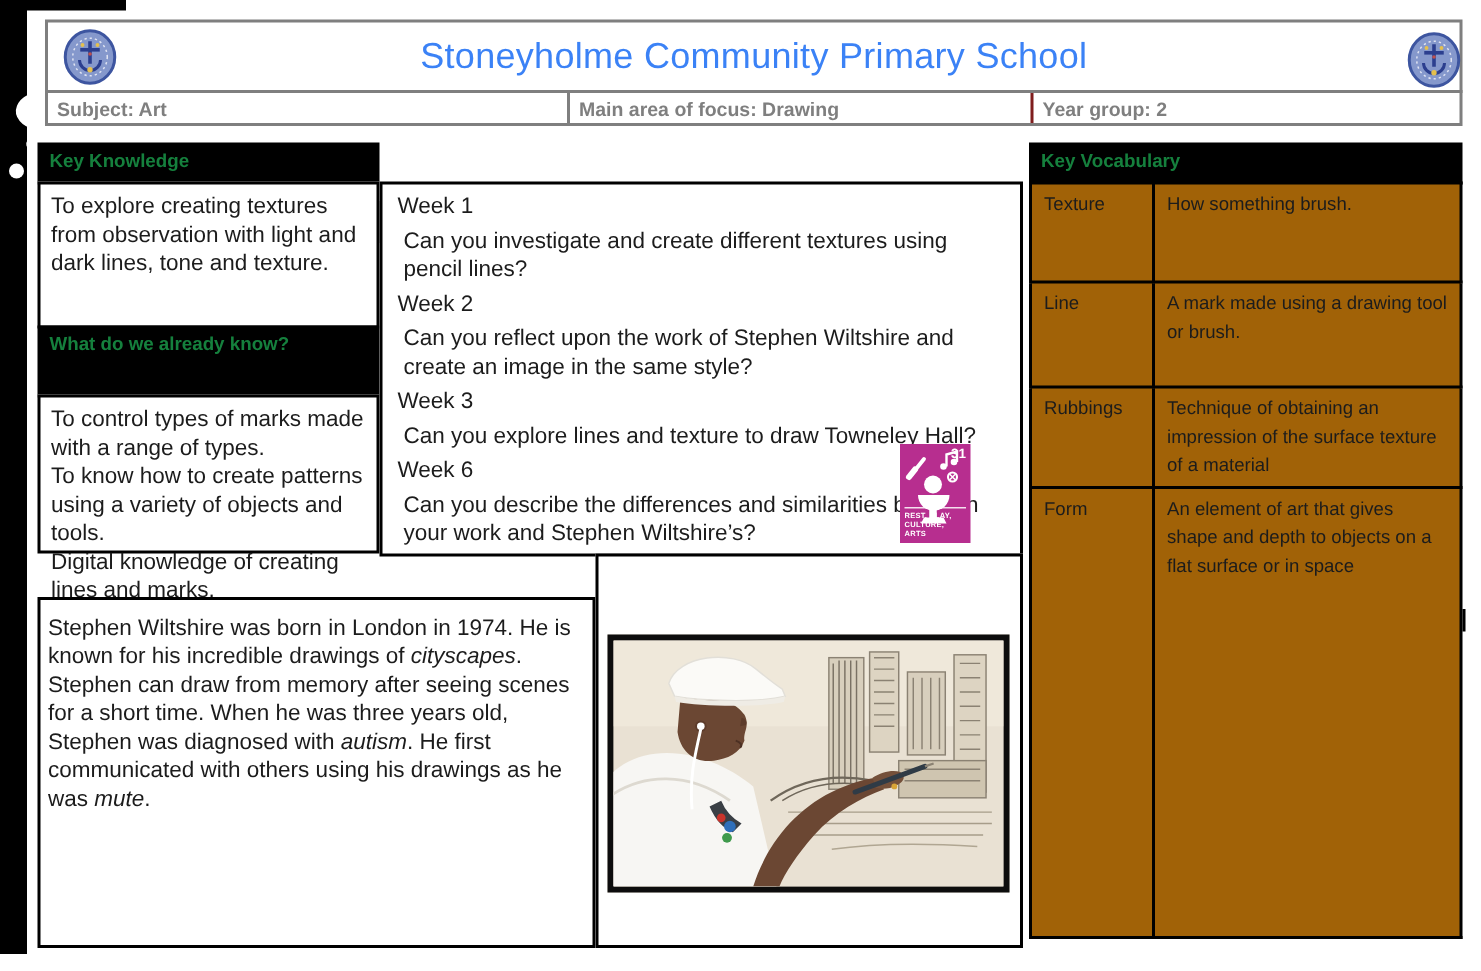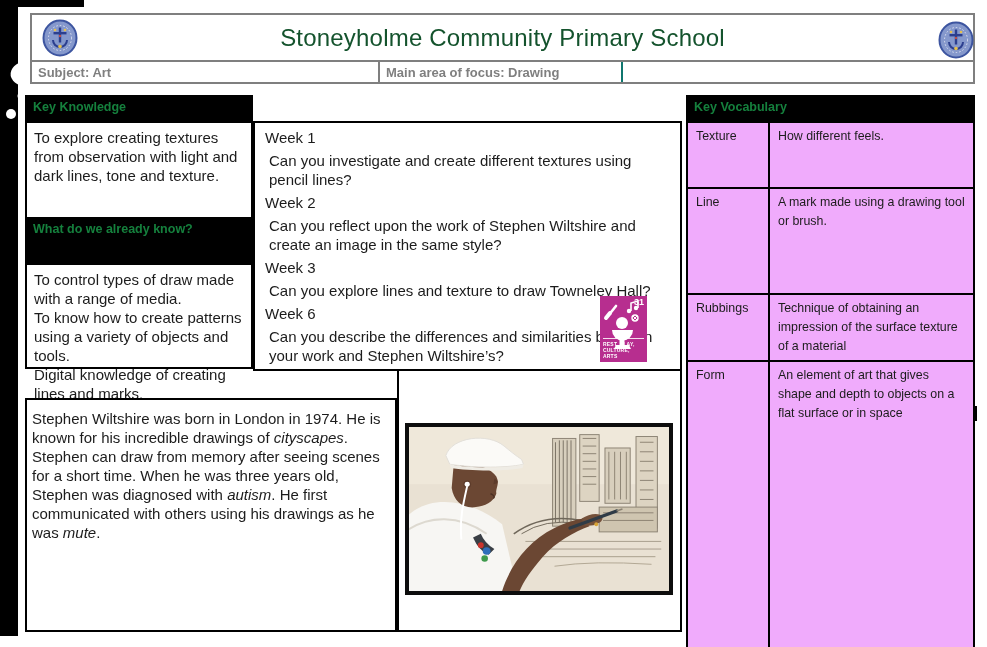--- a/index.html
+++ b/index.html
@@ -13,33 +13,33 @@
   .left-bar { left:0; top:0; width:18px; height:636px; background:#000; }
   .top-strip { left:0; top:0; width:84px; height:7px; background:#000; }
   .edge-mark { left:975px; top:406px; width:2px; height:15px; background:#000; }
   .squiggle { left:0; top:56px; width:52px; height:68px; }
 
   
   .header-box {
     left:30px; top:13px; width:945px; height:49px;
     border:2px solid #7f7f7f; display:flex; align-items:center; justify-content:center;
   }
-  .school-title { font-size:24px; color:#14532d; letter-spacing:0.2px; }
+  .school-title { font-size:24px; color:#3b82f6; letter-spacing:0.2px; }
   .logo { width:36px; height:38px; }
   .logo-left { left:42px; top:19px; }
   .logo-right { left:938px; top:21px; }
 
   .subject-row {
     left:30px; top:60px; width:945px; height:24px;
     border:2px solid #7f7f7f; display:flex; align-items:center;
     font-size:13px; font-weight:bold; color:#7f7f7f;
   }
   .subject-cell { padding:1px 6px; height:100%; display:flex; align-items:center; }
   .sc1 { width:348px; border-right:2px solid #7f7f7f; }
-  .sc2 { width:243px; border-right:2px solid #0f766e; }
+  .sc2 { width:309px; border-right:2px solid #7f1d1d; }
   .sc3 { flex:1; }
 
   
   .bar {
     background:#000; color:#15803d; font-size:12.5px; font-weight:bold;
     padding:5px 8px; line-height:15px;
   }
   .cell {
     background:#fff; border:2px solid #000; font-size:15px; line-height:19px;
   }
@@ -56,21 +56,21 @@
 
   .week-q { margin:4px; }
   .it { font-style:italic; }
 
   
   .vocab-table {
     left:686px; top:121px; width:289px;
     border-collapse:collapse; table-layout:fixed; font-size:12.4px; line-height:19px;
   }
   .vocab-table td {
-    border:2px solid #000; vertical-align:top; padding:4px 8px; background:#f0abfc;
+    border:2px solid #000; vertical-align:top; padding:4px 8px; background:#a16207;
   }
   .vocab-term { width:82px; }
 
   
   .photo-frame {
     left:6px; top:52px; width:268px; height:172px;
     border:4px solid #0d0d0d; background:#e9e1d3;
   }
   .photo-frame svg { display:block; width:100%; height:100%; }
 
@@ -123,30 +123,31 @@
     <path d="M11,21 a7,7 0 0 0 14,0" fill="none" stroke="#2c3f8f" stroke-width="2"></path>
     <circle cx="18" cy="27.5" r="1.8" fill="#e5c04e"></circle>
     <circle cx="13" cy="11" r="1.3" fill="#e5c04e"></circle>
     <circle cx="23" cy="11" r="1.3" fill="#e5c04e"></circle>
     <circle cx="18" cy="17" r="1.2" fill="#c0504d"></circle>
   </svg>
 
   <div class="abs subject-row">
     <div class="subject-cell sc1">Subject: Art</div>
     <div class="subject-cell sc2">Main area of focus: Drawing</div>
+    <div class="subject-cell sc3">Year group: 2</div>
   </div>
 
   <div class="abs bar bar-kk">Key Knowledge</div>
   <div class="abs cell cell-kk">
     <div>To explore creating textures from observation with light and dark lines, tone and texture.</div>
   </div>
 
   <div class="abs bar bar-ak">What do we already know?</div>
   <div class="abs cell cell-ak">
-    <div>To control types of draw made with a range of media.</div>
+    <div>To control types of marks made with a range of types.</div>
     <div>To know how to create patterns using a variety of objects and tools.</div>
     <div>Digital knowledge of creating lines and marks.</div>
   </div>
 
   <div class="abs cell cell-kf">
     <p><span>Stephen Wiltshire was born in London in 1974. He is known for his incredible drawings of </span><span class="it">cityscapes</span><span>. Stephen can draw from memory after seeing scenes for a short time. When he was three years old, Stephen was diagnosed with </span><span class="it">autism</span><span>. He first communicated with others using his drawings as he was </span><span class="it">mute</span><span>.</span></p>
   </div>
 
   <div class="abs bar bar-artists">As Artists, what will we learn?</div>
   <div class="abs cell cell-weeks">
@@ -229,23 +230,23 @@
         <path d="M214,88 l6,-2" stroke="#8b8273" stroke-width="1.6"></path>
       </svg>
     </div>
   </div>
 
   <div class="abs bar bar-vocab">Key Vocabulary</div>
   <table class="abs vocab-table">
     <tbody>
         <tr style="height:66px">
       <td class="vocab-term">Texture</td>
-      <td>How different feels.</td>
-    </tr>
-    <tr style="height:106px">
+      <td>How something brush.</td>
+    </tr>
+    <tr style="height:70px">
       <td class="vocab-term">Line</td>
       <td>A mark made using a drawing tool or brush.</td>
     </tr>
     <tr style="height:63px">
       <td class="vocab-term">Rubbings</td>
       <td>Technique of obtaining an impression of the surface texture of a material</td>
     </tr>
     <tr style="height:300px">
       <td class="vocab-term">Form</td>
       <td>An element of art that gives shape and depth to objects on a flat surface or in space</td>

